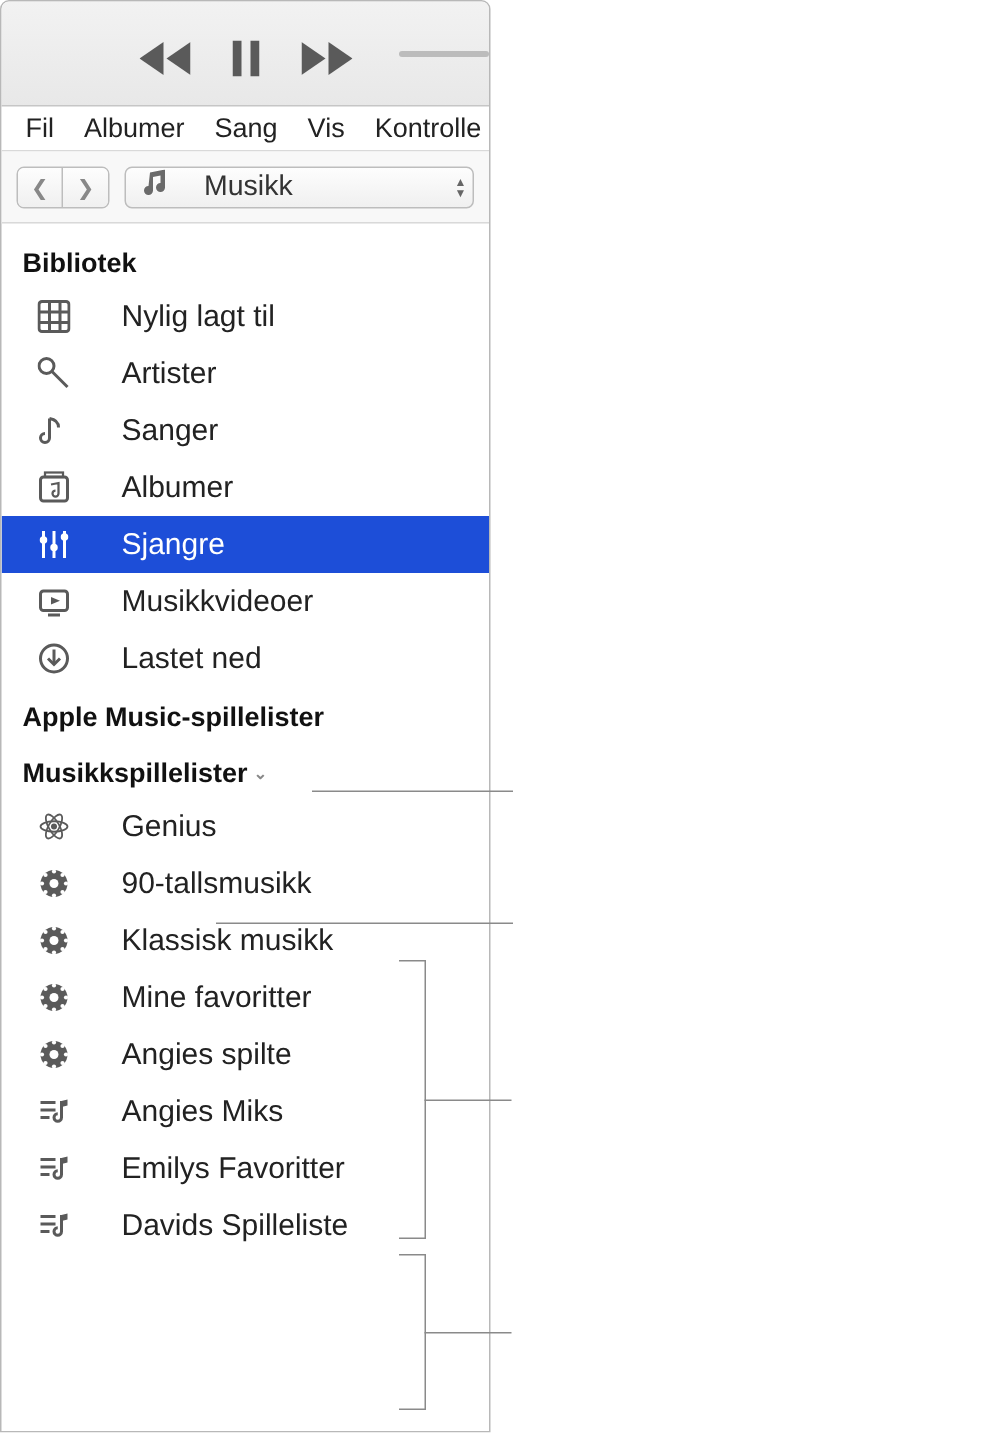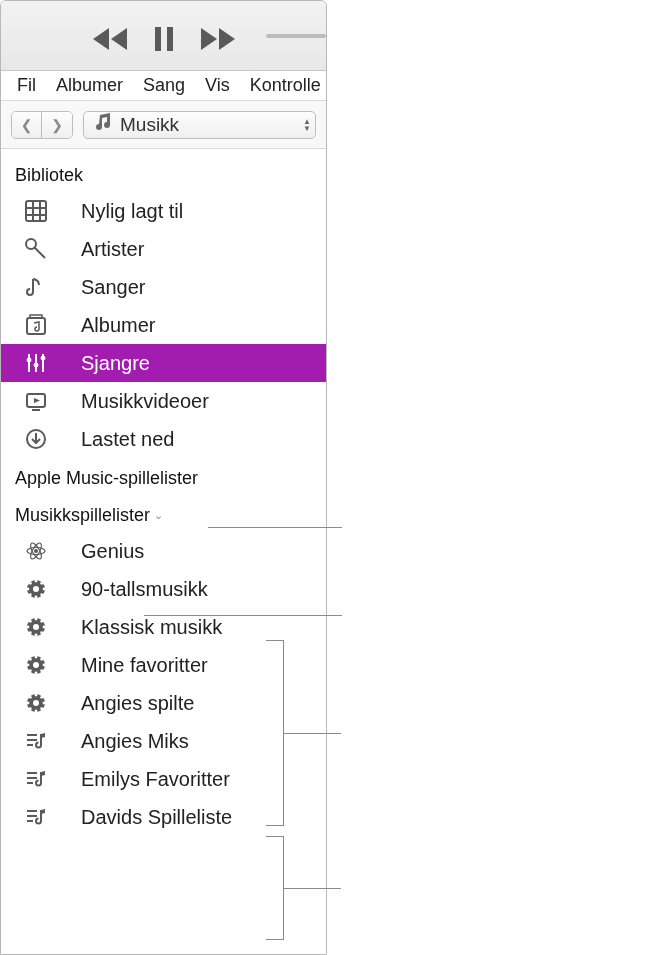--- a/index.html
+++ b/index.html
@@ -82,40 +82,40 @@
 }
 .navbtns button:last-child { border-right: none; }
 .picker {
   flex: 1;
   height: 28px;
   border: 1px solid #bdbdbd;
   border-radius: 5px;
   background: linear-gradient(#fdfdfd,#f0f0f0);
   display: flex;
   align-items: center;
-  gap: 8px;
+  gap: 24px;
   padding: 0 10px;
   font-size: 19px;
   color: #333;
   position: relative;
 }
 .picker .arrows {
   position: absolute;
   right: 4px;
   font-size: 8px;
   color: #666;
   line-height: 7px;
 }
 .sidebar {
   flex: 1;
   overflow: auto;
   padding-top: 6px;
 }
 .section-head {
-  font-weight: 400;
+  font-weight: 700;
   font-size: 18px;
   padding: 10px 14px 6px;
   color: #111;
   display: flex;
   align-items: center;
   gap: 4px;
   text-align: center;
 }
 .section-head .caret { font-size: 11px; color: #888; }
 .row {
@@ -130,21 +130,21 @@
 }
 .row .icon {
   width: 26px;
   height: 26px;
   display: flex;
   align-items: center;
   justify-content: center;
   color: #5a5a5a;
 }
 .row.selected {
-  background: #a21caf;
+  background: #1d4ed8;
   color: #fff;
 }
 .row.selected .icon { color: #fff; }
 .row.selected .icon svg { stroke: #fff; fill: #fff; }
 
 .callout {
   position: absolute;
   border-top: 1px solid #8a8a8a;
   height: 0;
 }

